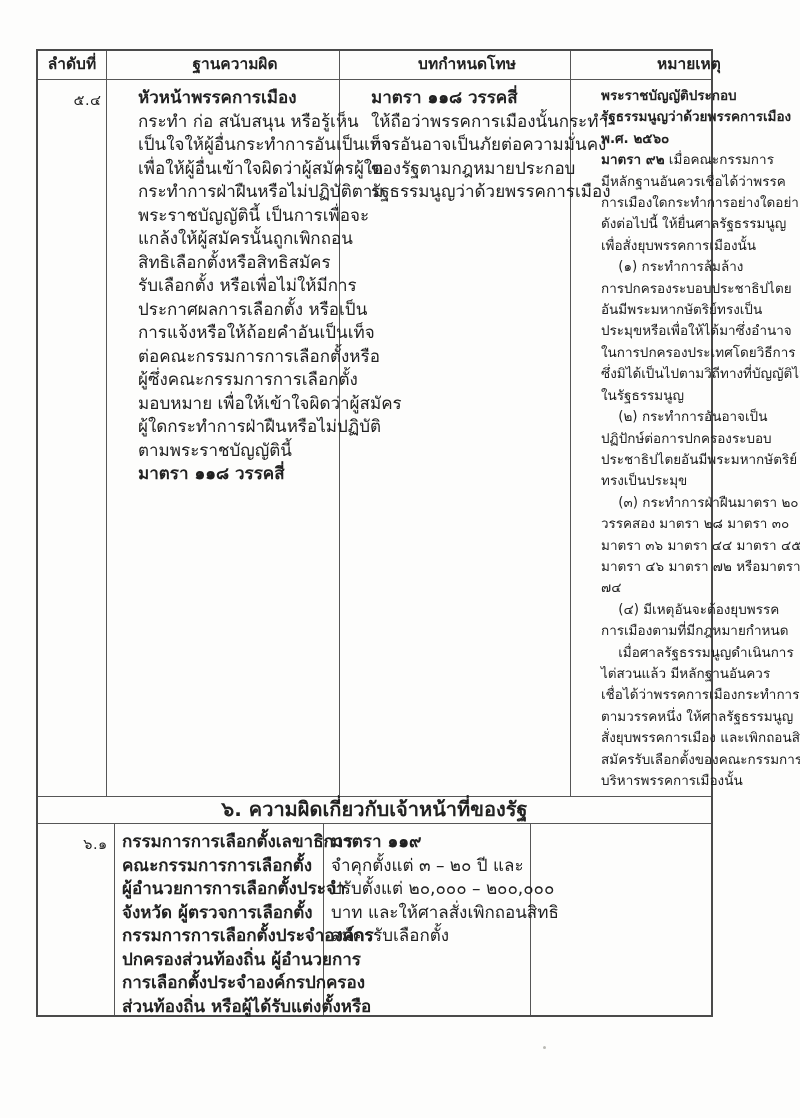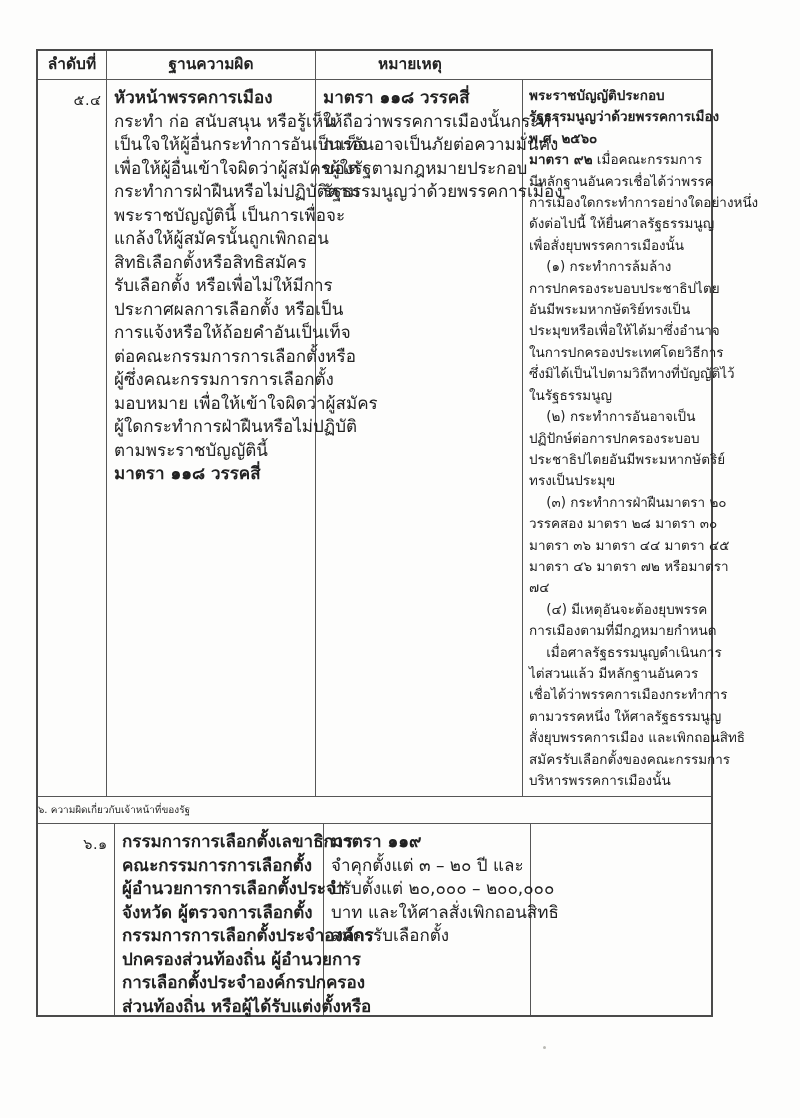--- a/index.html
+++ b/index.html
@@ -18,39 +18,40 @@
     width: 677px;
     border: 2px solid #4a4a4a;
     background: #fdfdfc;
   }
   .row { display: flex; width: 100%; }
   .cell {
     position: relative;
     overflow: visible;
   }
   .v-line { border-right: 1.5px solid #565656; }
-  .h-line { border-bottom: 1.5px solid #565656; }
+  .h-line { border-bottom: 1.5px solid #565656; gap: 24px; }
   .c1 { width: 69px; flex: 0 0 69px; text-align: center; }
   .c2 { width: 209px; flex: 0 0 209px; }
   .c3 { width: 207px; flex: 0 0 207px; }
   .c4 { width: 188px; flex: 0 0 188px; }
   .header-row { height: 29px; align-items: center; }
   .header-row .cell {
     font-weight: bold;
     font-size: 15.5px;
     text-align: center;
     line-height: 27px;
     height: 100%;
   }
   .row-54 { height: 717px; }
   .section-row { height: 27px; }
   .section-title {
     width: 100%;
-    font-weight: normal;
-    font-size: 10px;
+    text-align: center;
+    font-weight: bold;
+    font-size: 20px;
     line-height: 25px;
   }
   .row-61 { height: 191px; padding-left: 8px; }
   .num {
     padding-top: 8px;
     font-size: 14.5px;
     letter-spacing: 0.5px;
     margin-left: 31px;
   }
   .txt {
@@ -77,20 +78,21 @@
   }
 </style>
 </head>
 <body>
 
 <div class="doc-table">
 
   <div class="row header-row h-line">
     <div class="cell c1 v-line">ลำดับที่</div>
     <div class="cell c2 v-line">ฐานความผิด</div>
+    <div class="cell c3 v-line">บทกำหนดโทษ</div>
     <div class="cell c4">หมายเหตุ</div>
   </div>
 
   <div class="row row-54 h-line">
     <div class="cell c1 v-line">
       <div class="num">๕.๔</div>
     </div>
     <div class="cell c2 v-line pad">
       <div class="txt bold">หัวหน้าพรรคการเมือง</div>
       <div class="txt">กระทำ ก่อ สนับสนุน หรือรู้เห็น

